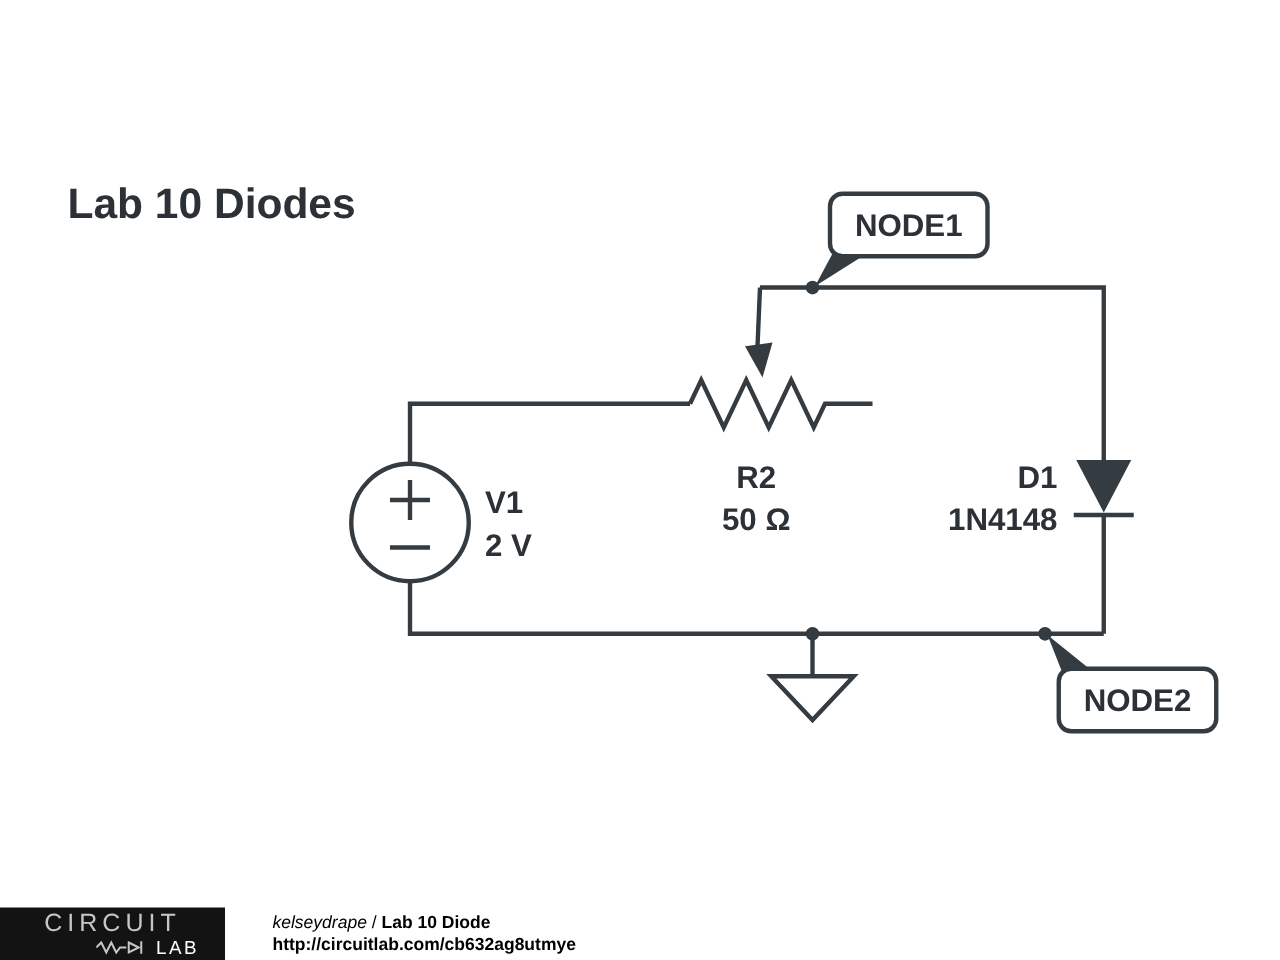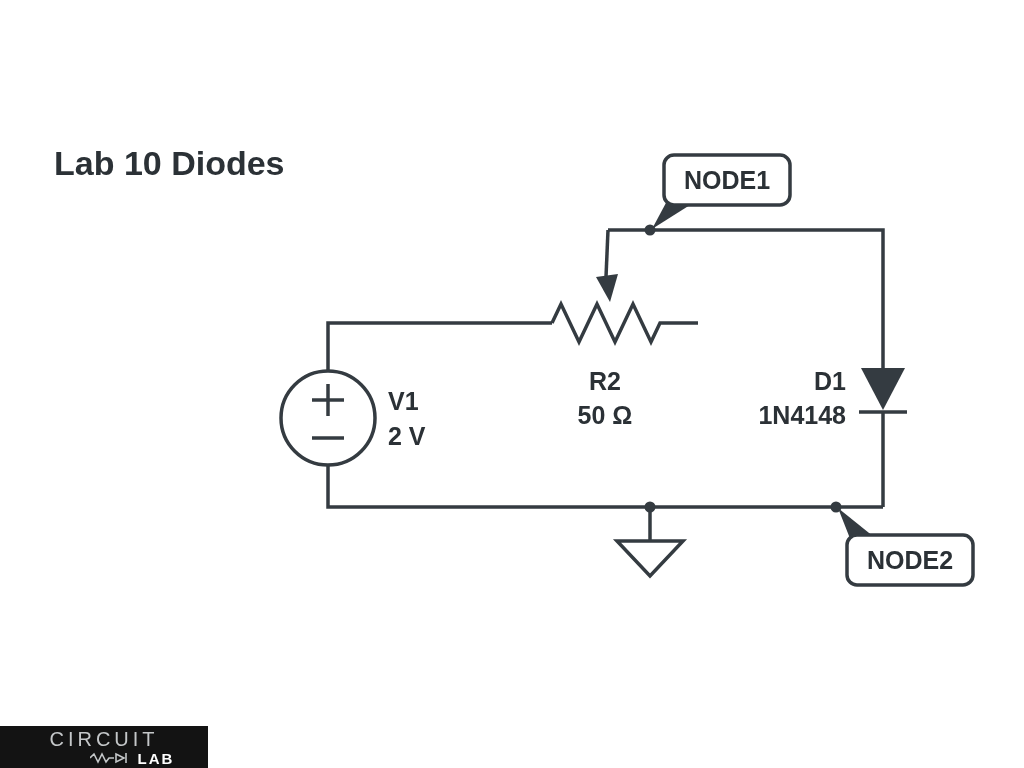--- a/index.html
+++ b/index.html
@@ -12,27 +12,27 @@
     font-size:34px; font-weight:700; color:#2b3136;
   }
   svg.schematic { position:absolute; left:0; top:0; }
   svg text {
     font-family:"Liberation Sans", sans-serif;
     font-weight:700; font-size:25px; fill:#2b3136;
   }
   svg text.callout-label { font-size:25px; }
   .footer { position:absolute; left:0; bottom:0; width:1024px; height:42px; background:#ffffff; }
   .logo {
-    position:absolute; left:0; top:0; width:208px; height:42px; background:#131313;
+    position:absolute; left:0; top:0; width:180px; height:42px; background:#131313;
     color:#c4c7c9; display:flex; flex-direction:column; align-items:center; justify-content:center;
     line-height:1;
   }
   .logo-line1 { font-size:20px; letter-spacing:4px; font-weight:400; }
   .logo-line2 { display:flex; align-items:center; gap:4px; margin-top:2px; margin-left:56px; }
-  .logo-lab { color:#ffffff; font-weight:700; font-size:15px; letter-spacing:2px; }
+  .logo-lab { color:#ffffff; font-weight:400; font-size:15px; letter-spacing:2px; }
   .footer-text { position:absolute; left:218px; top:2px; color:#000000; font-size:14px; line-height:18px; }
   .author { font-style:italic; }
   .project { font-weight:700; }
   .url { font-weight:700; }
 </style>
 </head>
 <body>
 
 <div class="page">
 
@@ -105,15 +105,21 @@
       <div class="logo-line1">CIRCUIT</div>
       <div class="logo-line2">
         <svg width="44" height="12" viewBox="0 0 44 12">
           <polyline points="0,6 4,2 8,10 12,2 16,10 19,6 24,6" stroke="#c4c7c9" stroke-width="1.6" fill="none"></polyline>
           <polygon points="26,2 34,6 26,10" fill="none" stroke="#c4c7c9" stroke-width="1.6"></polygon>
           <line x1="36" y1="1" x2="36" y2="11" stroke="#c4c7c9" stroke-width="1.6"></line>
         </svg>
         <span class="logo-lab">LAB</span>
       </div>
     </div>
+    <div class="footer-text">
+      <div>
+        <span class="author">kelseydrape</span><span> / </span><span class="project">Lab 10 Diode</span>
+      </div>
+      <div class="url">http://circuitlab.com/cb632ag8utmye</div>
+    </div>
   </div>
 
 </div>
 
 </body></html>

